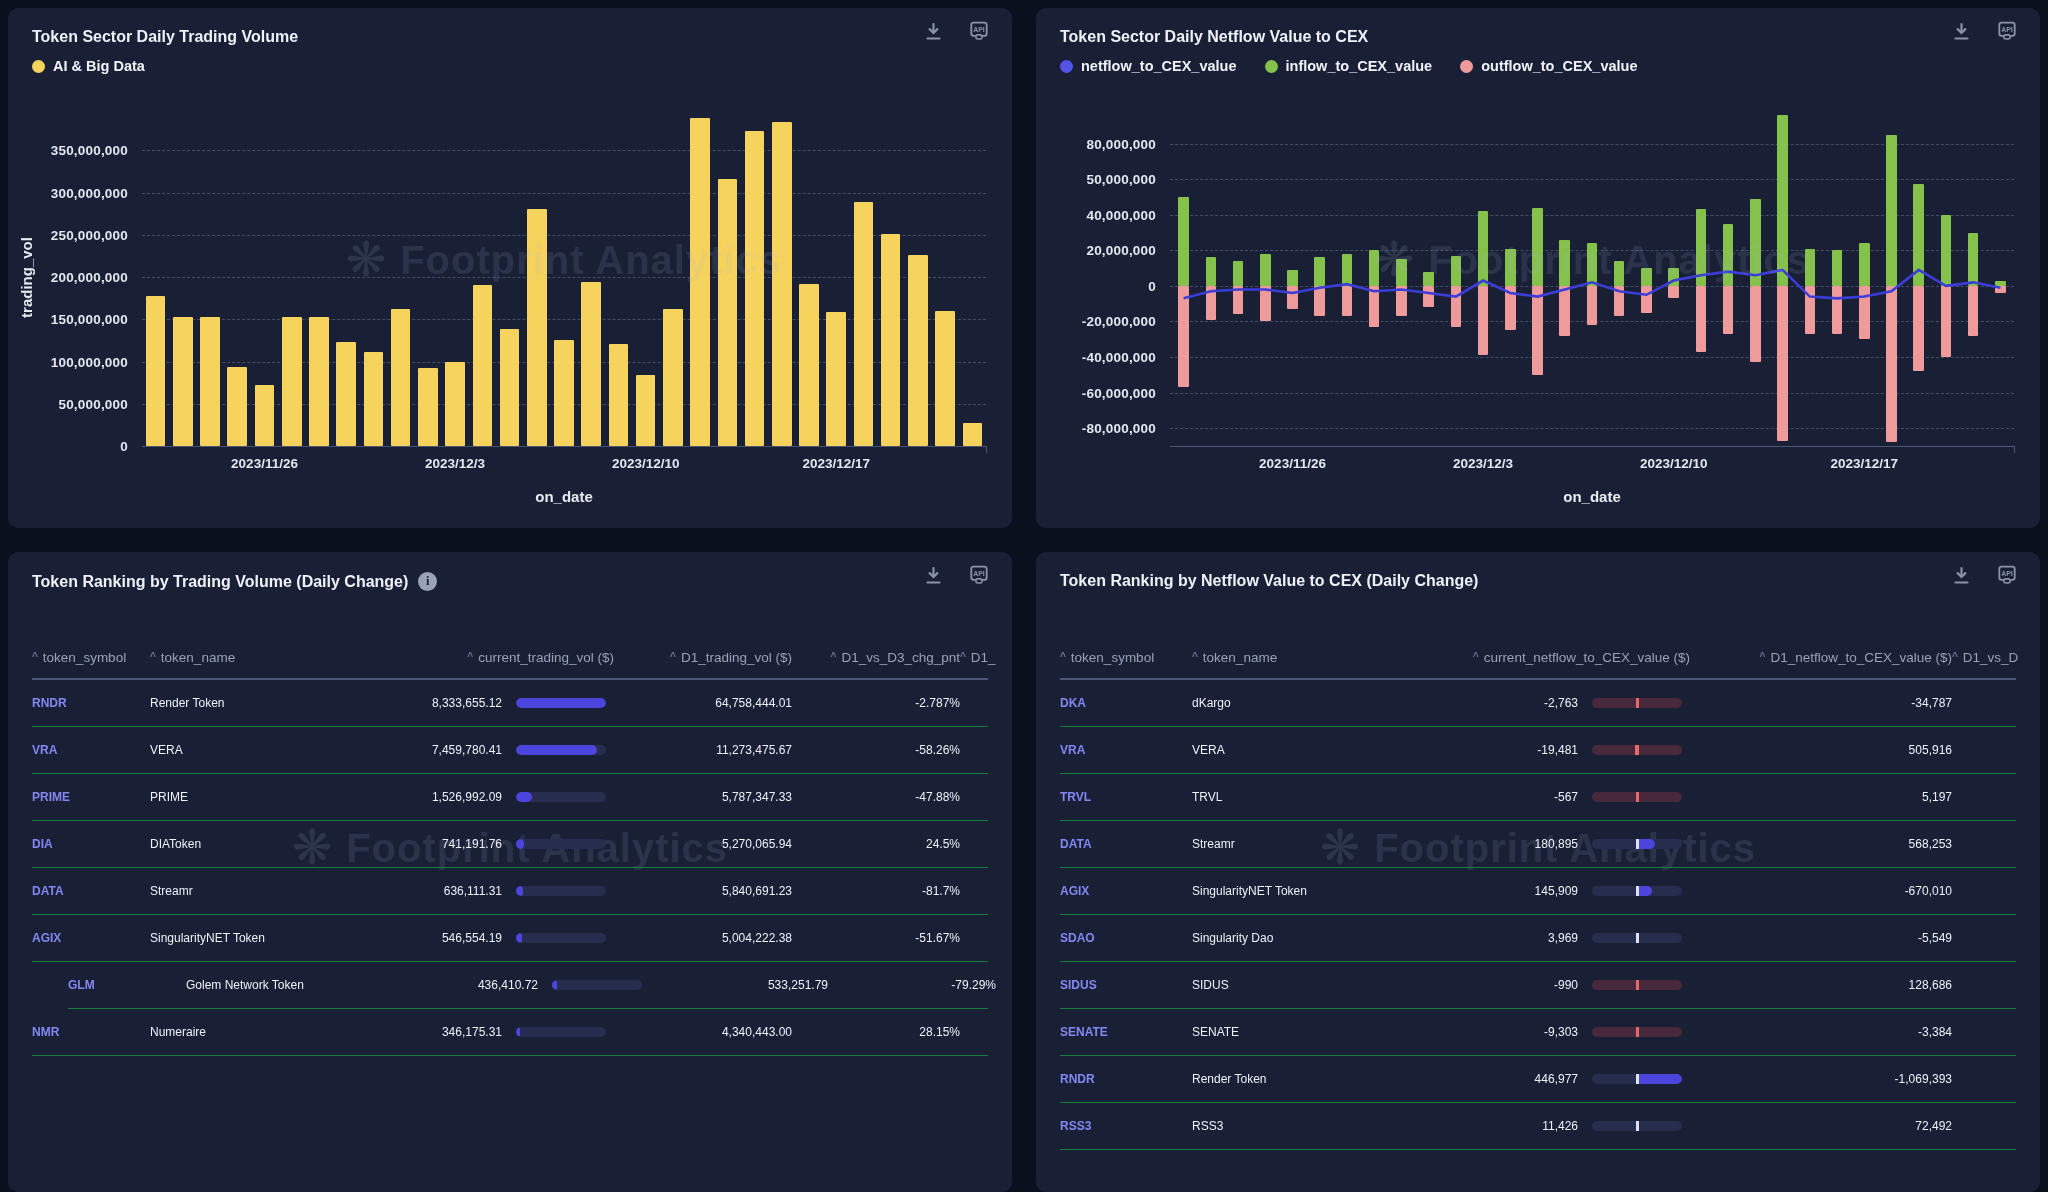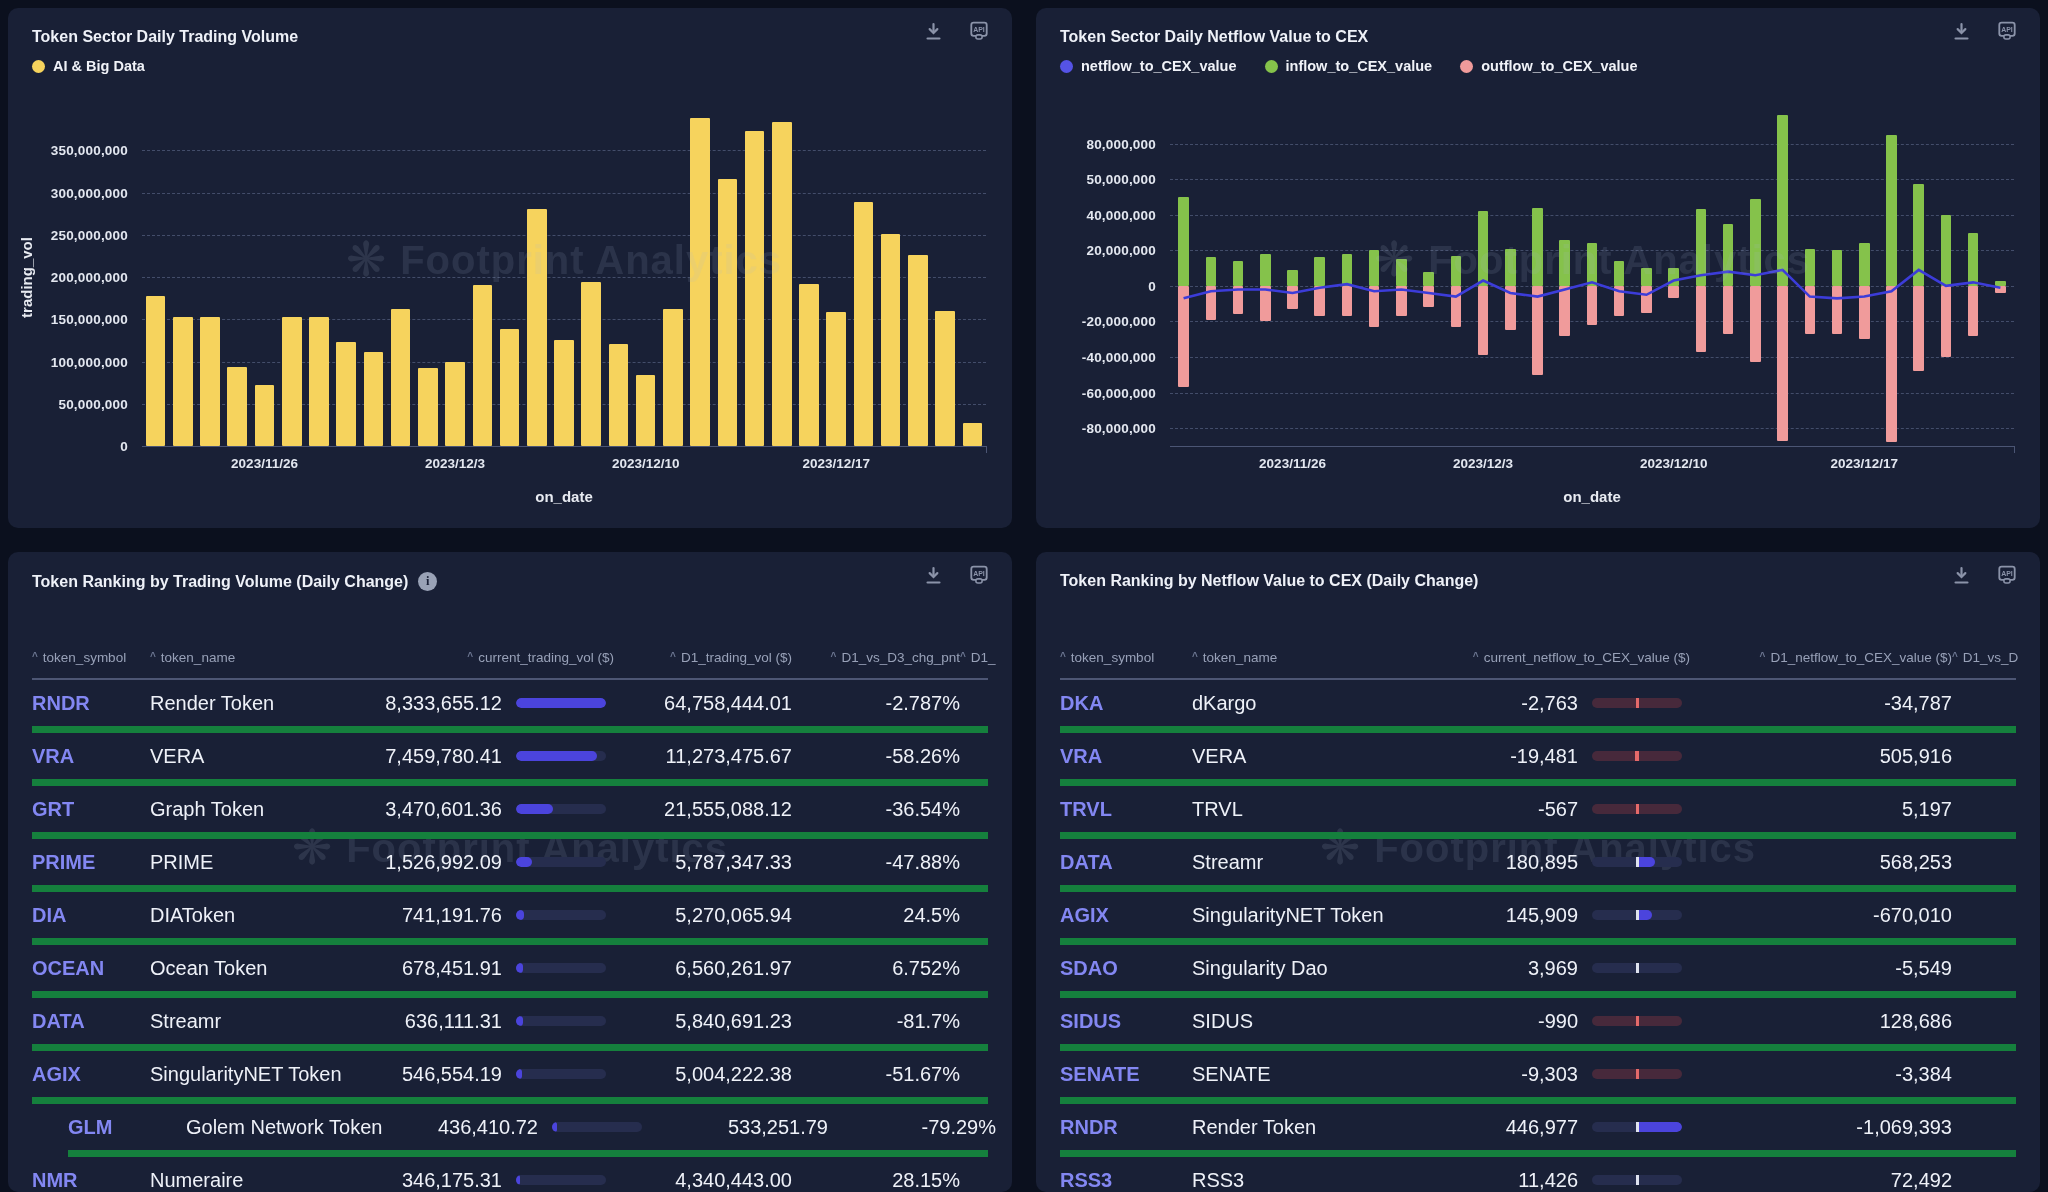--- a/index.html
+++ b/index.html
@@ -37,21 +37,21 @@
   .chart-wm{top:218px}
   .table-wm{top:272px}
   .wm-ic{font-size:48px;color:rgba(172,182,206,.14);line-height:1}
   .wm-tx{font-size:40px;font-weight:700;color:rgba(172,182,206,.13);letter-spacing:1px}
   .table{position:absolute;left:24px;right:24px;top:84px;bottom:0;z-index:3}
   .thead{display:grid;height:42px;align-items:center;border-bottom:2px solid #4d5674;
     font-size:13.5px;color:#98a1b8}
   .th{display:flex;align-items:center;gap:5px;white-space:nowrap;cursor:pointer;overflow:visible}
   .th.r{justify-content:flex-end}
   .caret{font-size:10px;color:#6c7691;font-weight:700;transform:translateY(-1px)}
-  .trow{display:grid;height:46px;align-items:center;border-bottom:7px solid #15803d;font-size:20px}
+  .trow{display:grid;height:46px;align-items:center;border-bottom:1px solid #15803d;font-size:12px}
   .c-sym{color:#8387f2;font-weight:700;cursor:pointer;white-space:nowrap}
   .c-name{color:#eef1f8;font-weight:500;white-space:nowrap}
   .c-num{text-align:right;color:#eef1f8;white-space:nowrap}
   .c-bar{padding-left:14px}
   .track{position:relative;width:90px;height:10px;border-radius:5px;background:#262d4e;overflow:hidden}
   .track.neg{background:#47293b}
   .fill{position:absolute;left:0;top:0;bottom:0;border-radius:5px;background:#4b44dd}
   .cmark{position:absolute;top:0;bottom:0;width:3px;left:calc(50% - 1.5px)}
   .nfill{position:absolute;top:0;bottom:0}
   .c-stub{color:#98a1b8;font-size:13.5px;white-space:nowrap}
@@ -365,33 +365,20 @@
         <div class="c-bar">
           <div class="track">
             <div class="fill" style="width: 89.5139%;"></div>
           </div>
         </div>
         <div class="c-num">11,273,475.67</div>
         <div class="c-num">-58.26%</div>
         <div class="c-stub"></div>
       </div>
       <div class="trow" style="grid-template-columns: 118px 212px 140px 112px 178px 168px 1fr;">
-        <div class="c-sym">GRT</div>
-        <div class="c-name">Graph Token</div>
-        <div class="c-num">3,470,601.36</div>
-        <div class="c-bar">
-          <div class="track">
-            <div class="fill" style="width: 41.6456%;"></div>
-          </div>
-        </div>
-        <div class="c-num">21,555,088.12</div>
-        <div class="c-num">-36.54%</div>
-        <div class="c-stub"></div>
-      </div>
-      <div class="trow" style="grid-template-columns: 118px 212px 140px 112px 178px 168px 1fr;">
         <div class="c-sym">PRIME</div>
         <div class="c-name">PRIME</div>
         <div class="c-num">1,526,992.09</div>
         <div class="c-bar">
           <div class="track">
             <div class="fill" style="width: 18.3232%;"></div>
           </div>
         </div>
         <div class="c-num">5,787,347.33</div>
         <div class="c-num">-47.88%</div>
@@ -401,33 +388,20 @@
         <div class="c-sym">DIA</div>
         <div class="c-name">DIAToken</div>
         <div class="c-num">741,191.76</div>
         <div class="c-bar">
           <div class="track">
             <div class="fill" style="width: 8.89396%;"></div>
           </div>
         </div>
         <div class="c-num">5,270,065.94</div>
         <div class="c-num">24.5%</div>
-        <div class="c-stub"></div>
-      </div>
-      <div class="trow" style="grid-template-columns: 118px 212px 140px 112px 178px 168px 1fr;">
-        <div class="c-sym">OCEAN</div>
-        <div class="c-name">Ocean Token</div>
-        <div class="c-num">678,451.91</div>
-        <div class="c-bar">
-          <div class="track">
-            <div class="fill" style="width: 8.14111%;"></div>
-          </div>
-        </div>
-        <div class="c-num">6,560,261.97</div>
-        <div class="c-num">6.752%</div>
         <div class="c-stub"></div>
       </div>
       <div class="trow" style="grid-template-columns: 118px 212px 140px 112px 178px 168px 1fr;">
         <div class="c-sym">DATA</div>
         <div class="c-name">Streamr</div>
         <div class="c-num">636,111.31</div>
         <div class="c-bar">
           <div class="track">
             <div class="fill" style="width: 7.63304%;"></div>
           </div>

